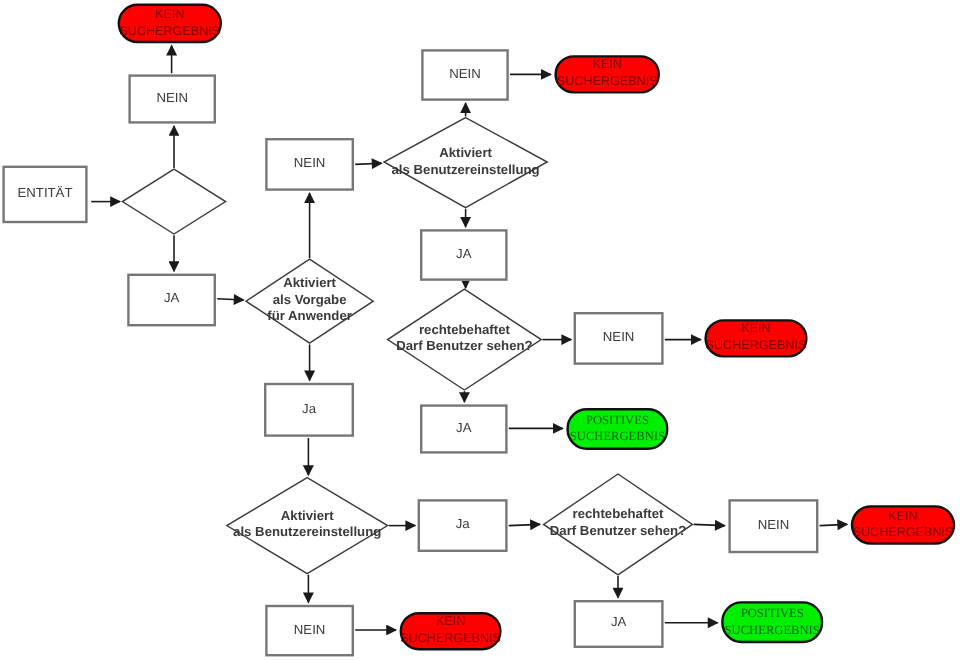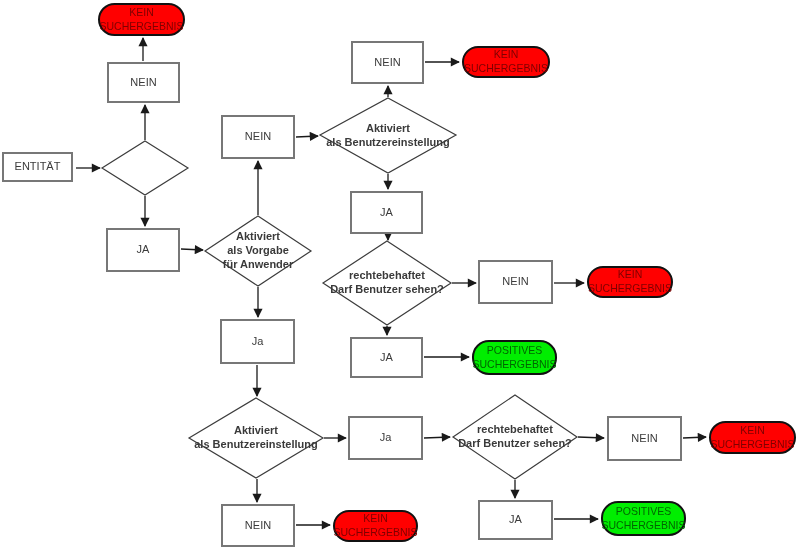--- a/index.html
+++ b/index.html
@@ -42,20 +42,21 @@
     font-size: 10.5px;
     line-height: 1.3;
   }
   .terminator.negative {
     background: var(--negative-fill, #ff0000);
     color: var(--negative-text, #7f0000);
   }
   .terminator.positive {
     background: var(--positive-fill, #00ee00);
     color: var(--positive-text, #006600);
+    font-family: Liberation Serif, serif;
   }
   .decision-label {
     background: transparent;
     color: #3a3a3a;
     font-weight: bold;
   }
   .diamond-shape { fill: #ffffff; stroke: #3c3c3c; stroke-width: 1.2; }
   .edge { stroke: #1a1a1a; stroke-width: 1.3; }
 </style>
 </head>
@@ -112,21 +113,21 @@
 SUCHERGEBNIS</span></div>
   <div class="node terminator positive" style="left:472px;top:340px;width:85px;height:35px"><span>POSITIVES
 SUCHERGEBNIS</span></div>
   <div class="node terminator negative" style="left:709px;top:421px;width:87px;height:33px"><span>KEIN
 SUCHERGEBNIS</span></div>
   <div class="node terminator positive" style="left:601px;top:501px;width:85px;height:35px"><span>POSITIVES
 SUCHERGEBNIS</span></div>
   <div class="node terminator negative" style="left:333px;top:510px;width:85px;height:32px"><span>KEIN
 SUCHERGEBNIS</span></div>
 
-  <div class="node rect" style="left:2px;top:152px;width:71px;height:30px"><span>ENTITÄT</span></div>
+  <div class="node rect" style="left:2px;top:138px;width:71px;height:48px"><span>ENTITÄT</span></div>
   <div class="node rect" style="left:107px;top:62px;width:73px;height:41px"><span>NEIN</span></div>
   <div class="node rect" style="left:106px;top:228px;width:74px;height:44px"><span>JA</span></div>
   <div class="node rect" style="left:221px;top:115px;width:74px;height:44px"><span>NEIN</span></div>
   <div class="node rect" style="left:351px;top:41px;width:73px;height:43px"><span>NEIN</span></div>
   <div class="node rect" style="left:350px;top:191px;width:73px;height:43px"><span>JA</span></div>
   <div class="node rect" style="left:478px;top:260px;width:75px;height:44px"><span>NEIN</span></div>
   <div class="node rect" style="left:350px;top:337px;width:73px;height:41px"><span>JA</span></div>
   <div class="node rect" style="left:220px;top:319px;width:75px;height:45px"><span>Ja</span></div>
   <div class="node rect" style="left:348px;top:416px;width:75px;height:44px"><span>Ja</span></div>
   <div class="node rect" style="left:607px;top:416px;width:75px;height:45px"><span>NEIN</span></div>

